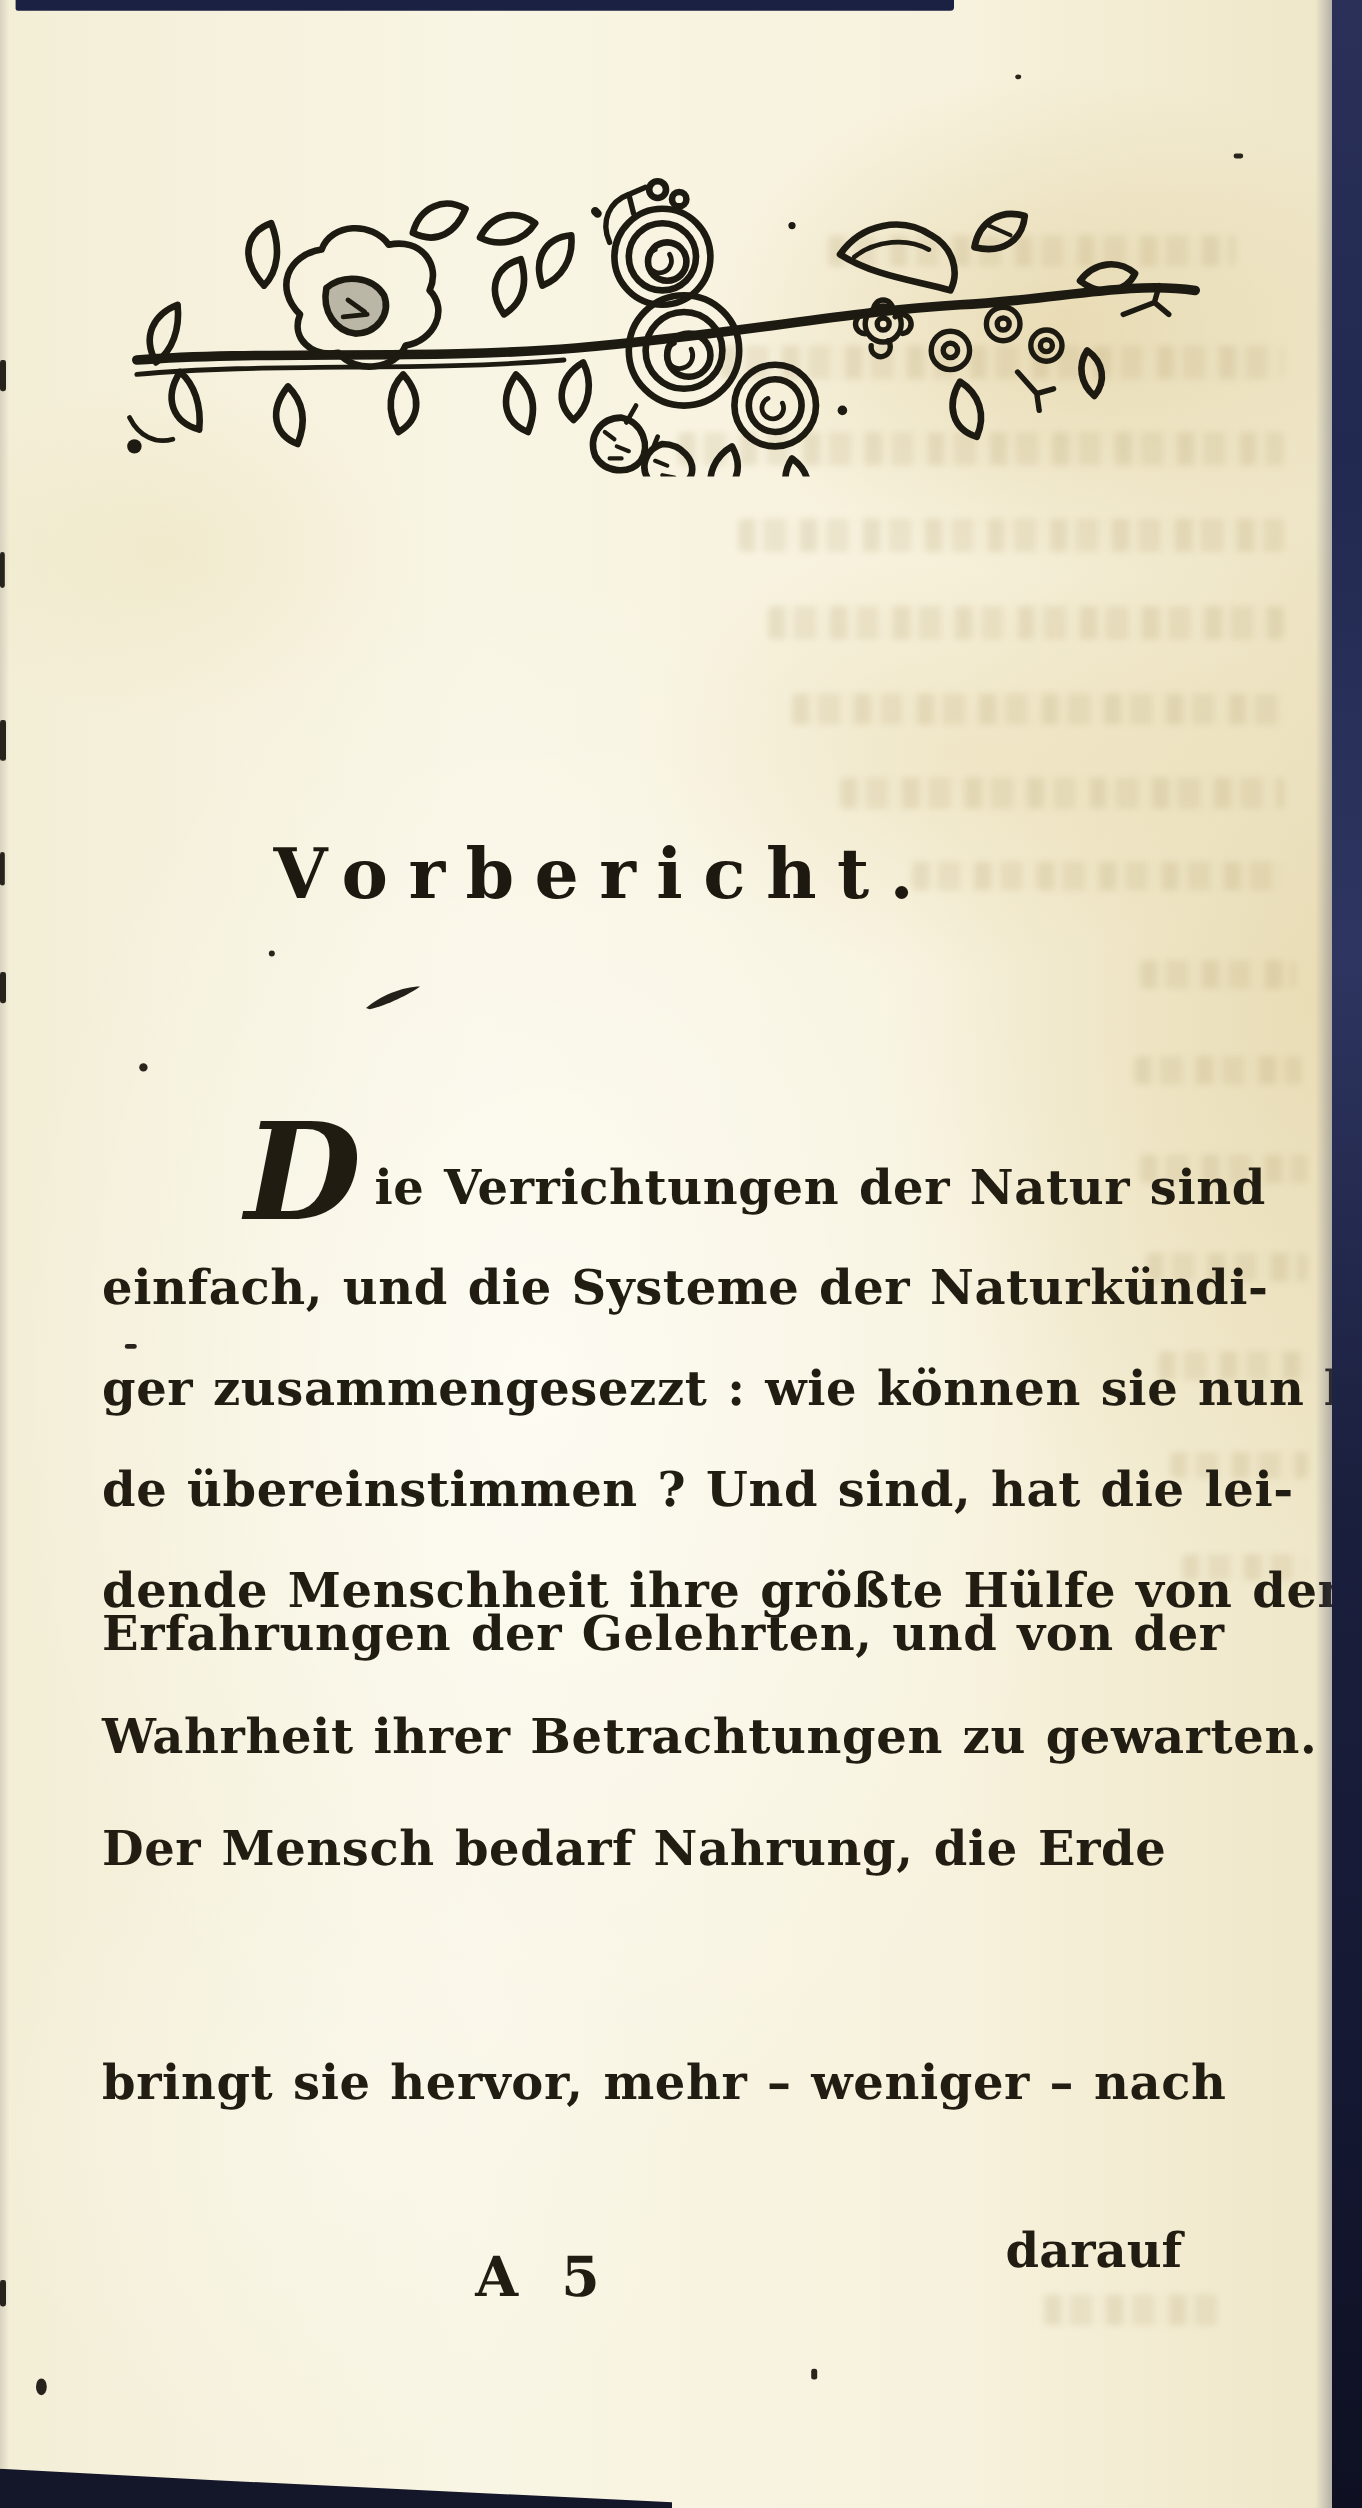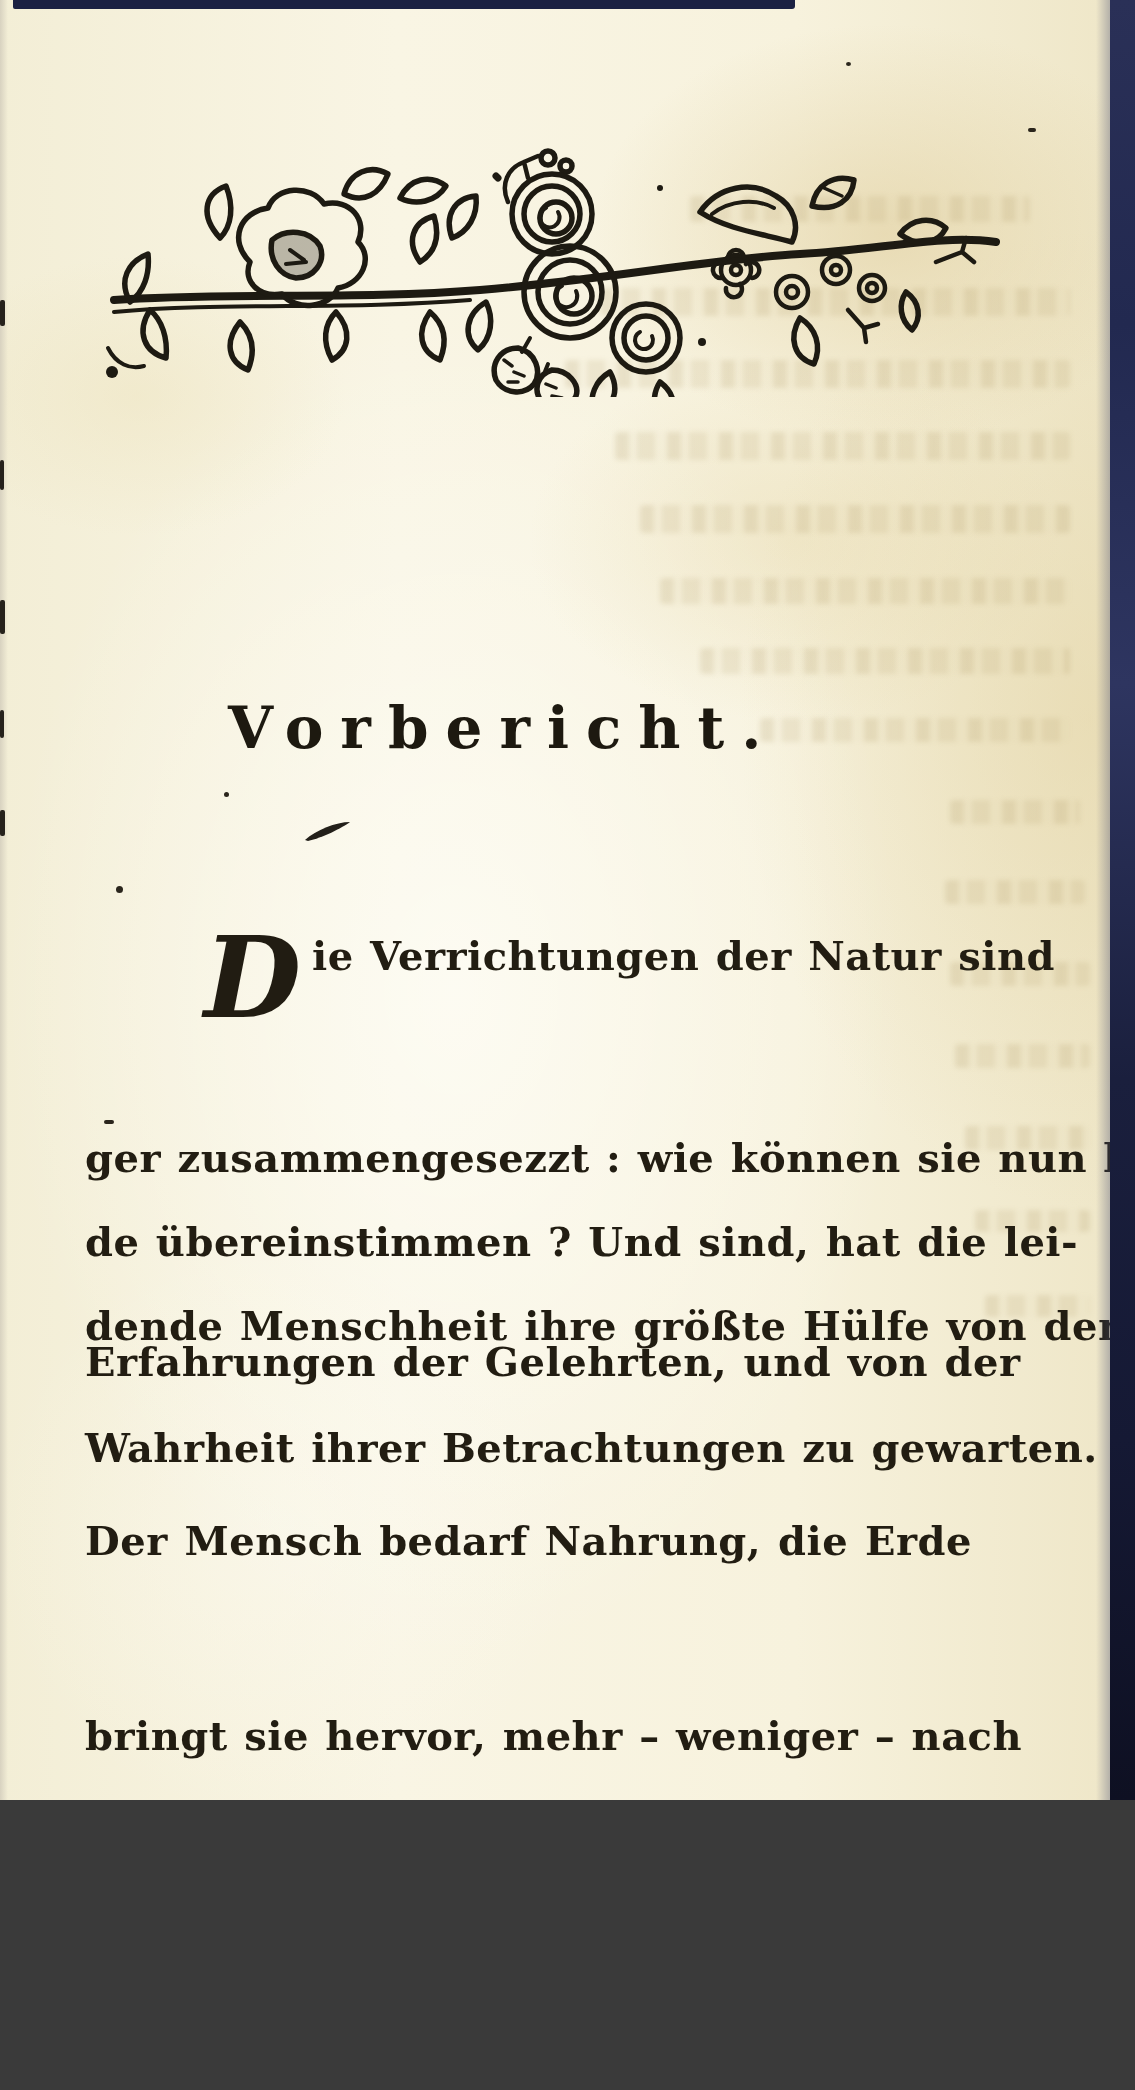--- a/index.html
+++ b/index.html
@@ -1,17 +1,17 @@
 <!DOCTYPE html>
 <html><head>
 <meta charset="utf-8">
 <style>
   html,body{margin:0;padding:0;background:#3a3a3a;}
   #stage{
-    position:relative;width:1135px;height:1800px;overflow:hidden;
+    position:relative;width:1135px;height:2090px;overflow:hidden;
     font-family:"DejaVu Serif","Liberation Serif",serif;
     background:#f6f1da;
   }
   
   .paper{
     position:absolute;inset:0;
     background:
       radial-gradient(420px 300px at 78% 13%, rgba(222,203,152,.55), rgba(222,203,152,0) 70%),
       radial-gradient(500px 700px at 96% 40%, rgba(225,208,158,.45), rgba(225,208,158,0) 70%),
       radial-gradient(380px 260px at 70% 30%, rgba(228,212,164,.38), rgba(228,212,164,0) 70%),
@@ -166,21 +166,22 @@
     <circle cx="602" cy="200" r="4" fill="#1d1a12" stroke="none"></circle>
   </svg>
 
   <div class="heading">Vorbericht.</div>
 
   <svg class="flourish" viewBox="0 0 52 26">
     <path d="M3,22 C14,12 34,4 48,4 C40,10 20,20 6,23 Z" fill="#23201a"></path>
   </svg>
 
   <div class="initial">D</div>
-  <div class="bl first" style="top:932px">ie Verrichtungen der Natur sind</div>
+  <div class="bl first" style="top:966px">ie Verrichtungen der Natur sind</div>
+  <div class="bl" style="top:1050px">einfach, und die Systeme der Naturkündi-</div>
   <div class="bl" style="top:1134px">ger zusammengesezzt : wie können sie nun bei-</div>
   <div class="bl" style="top:1218px">de übereinstimmen ? Und sind, hat die lei-</div>
   <div class="bl" style="top:1302px">dende Menschheit ihre größte Hülfe von den</div>
   <div class="bl" style="top:1338px">Erfahrungen der Gelehrten, und von der</div>
   <div class="bl" style="top:1424px">Wahrheit ihrer Betrachtungen zu gewarten.</div>
   <div class="bl" style="top:1517px">Der Mensch bedarf Nahrung, die Erde</div>
   <div class="bl" style="top:1712px">bringt sie hervor, mehr – weniger – nach</div>
 
   <div class="sig">A 5</div>
   <div class="catchword">darauf</div>

